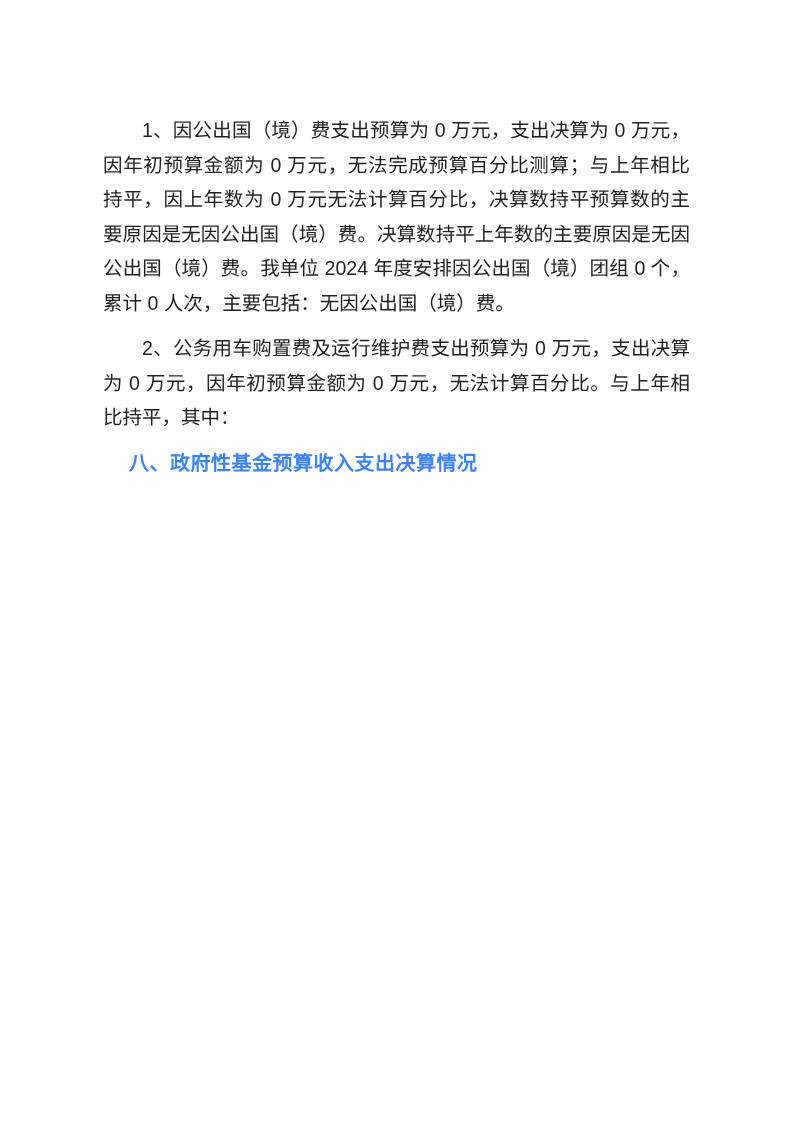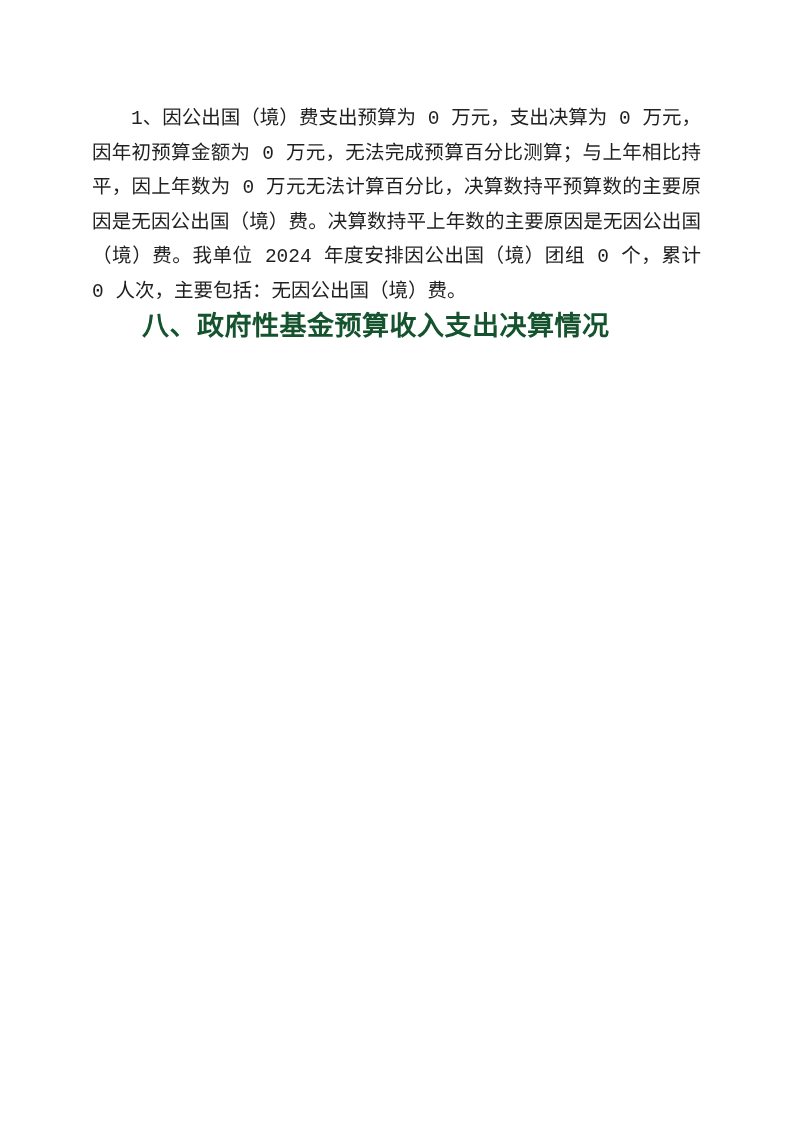--- a/index.html
+++ b/index.html
@@ -11,39 +11,40 @@
     position: relative;
     width: 793px;
     height: 1122px;
     margin: 0;
     background: #ffffff;
     box-sizing: border-box;
     padding: 102px 92px 0 92px;
     overflow: hidden;
   }
   .body-par {
-    margin: 0;
-    font-family: Liberation Mono, monospace;
+    margin: 11px;
+    font-family: Liberation Sans, sans-serif;
     font-size: 19.5px;
     line-height: 34.5px;
     color: #1f1f1f;
     text-align: justify;
     text-indent: 2em;
     word-break: break-all;
   }
   .section-heading {
     margin: 0;
     font-family: "Liberation Sans", "DejaVu Sans", sans-serif;
     font-weight: bold;
-    font-size: 27px;
+    font-size: 20px;
     line-height: 34.5px;
-    color: #14532d;
+    color: #3b82f6;
     text-indent: 1.85em;
     letter-spacing: 0.5px;
   }
 </style>
 </head>
 <body>
 
 <div class="page">
   <p class="body-par">1、因公出国（境）费支出预算为 0 万元，支出决算为 0 万元，因年初预算金额为 0 万元，无法完成预算百分比测算；与上年相比持平，因上年数为 0 万元无法计算百分比，决算数持平预算数的主要原因是无因公出国（境）费。决算数持平上年数的主要原因是无因公出国（境）费。我单位 2024 年度安排因公出国（境）团组 0 个，累计 0 人次，主要包括：无因公出国（境）费。</p>
+  <p class="body-par">2、公务用车购置费及运行维护费支出预算为 0 万元，支出决算为 0 万元，因年初预算金额为 0 万元，无法计算百分比。与上年相比持平，其中：</p>
   <h2 class="section-heading">八、政府性基金预算收入支出决算情况</h2>
 </div>
 
 </body></html>

